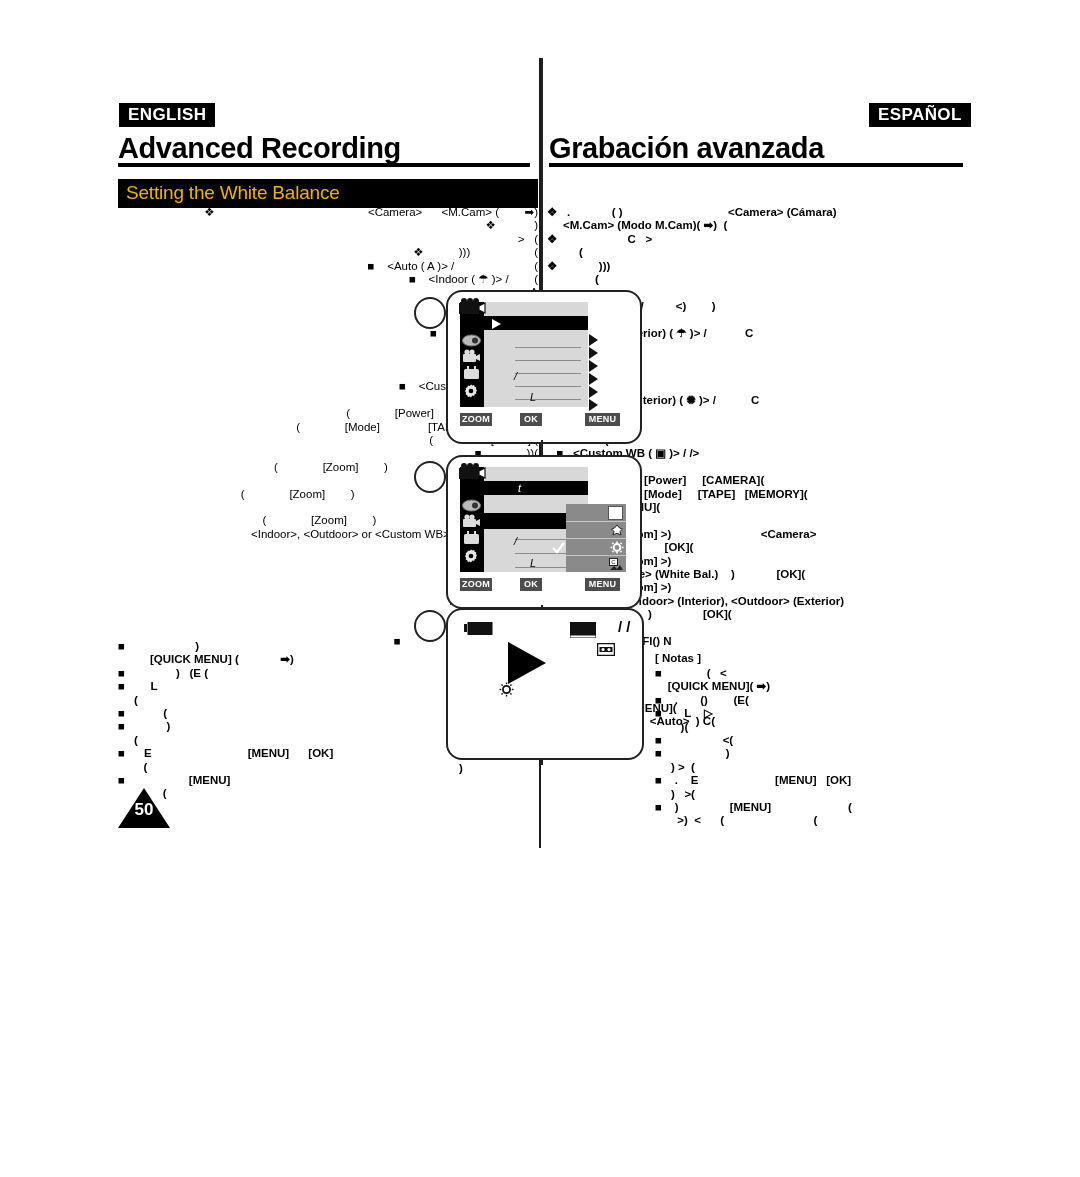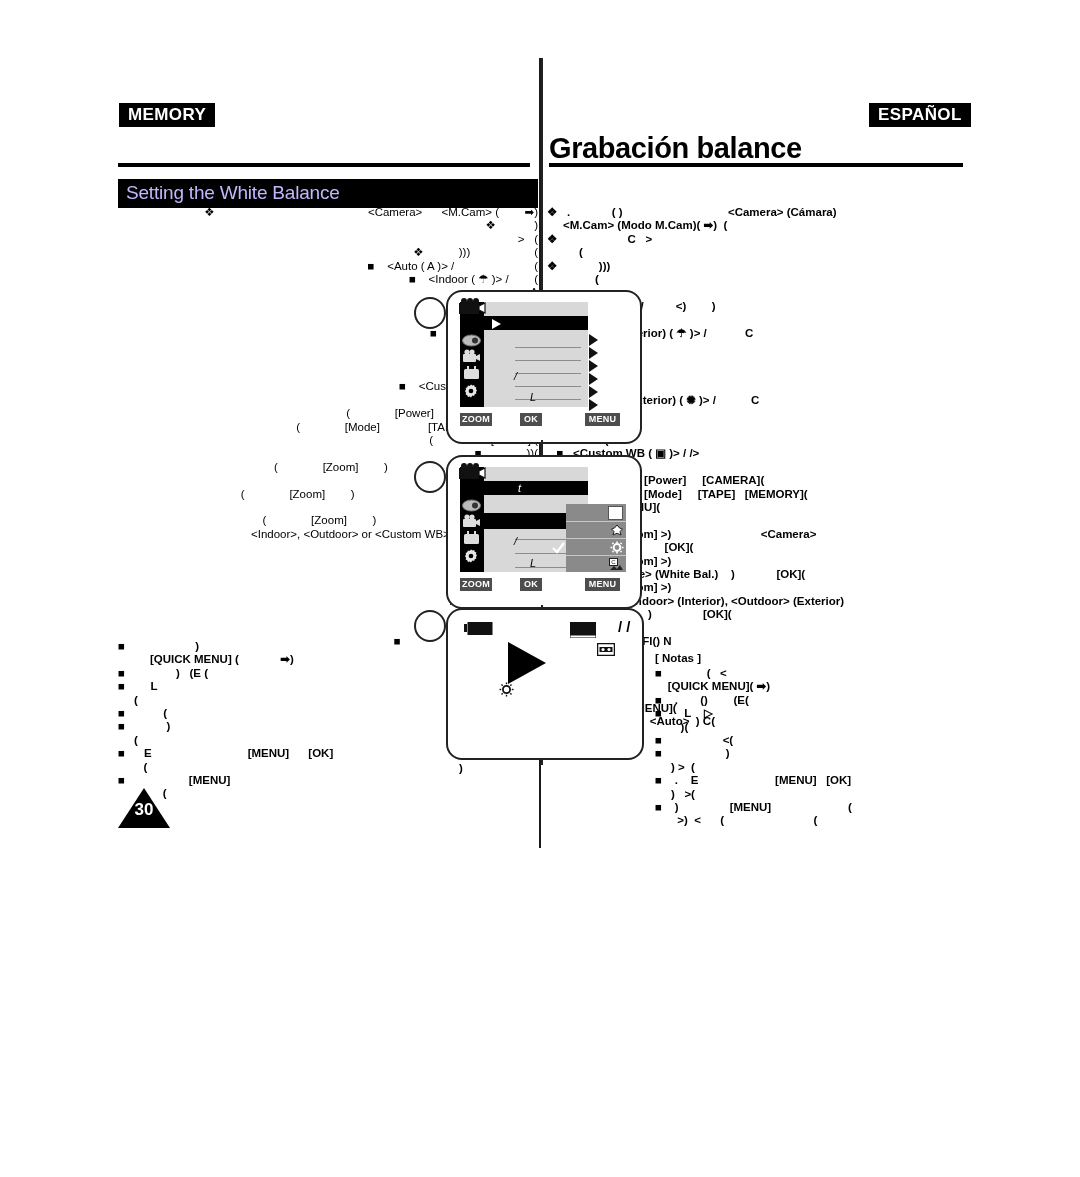--- a/index.html
+++ b/index.html
@@ -12,21 +12,21 @@
 
   
   .langtag{position:absolute;background:#000;color:#fff;font-weight:bold;
            font-size:17px;letter-spacing:.4px;padding:3px 9px 4px 9px;line-height:1;}
 
   
   .chapter{position:absolute;font-size:29px;font-weight:bold;letter-spacing:-.4px;white-space:nowrap;}
   .rule{position:absolute;background:#000;height:4px;}
 
   
-  .secbar{position:absolute;background:#000;color:#c4b5fd;font-size:19px;
+  .secbar{position:absolute;background:#000;color:#eab308;font-size:19px;
           padding:3px 0 4px 8px;line-height:1.15;letter-spacing:-.2px;}
 
   
   .col{position:absolute;font-size:11.5px;line-height:13.4px;white-space:pre;}
 
   
   .pagenum{position:absolute;width:0;height:0;border-left:26px solid transparent;
            border-right:26px solid transparent;border-bottom:40px solid #000;}
   .pagenum-txt{position:absolute;color:#fff;font-weight:bold;font-size:17px;
                width:52px;text-align:center;}
@@ -59,30 +59,31 @@
   .bigtri{position:absolute;width:0;height:0;border-top:21px solid transparent;
           border-bottom:21px solid transparent;border-left:38px solid #000;}
 </style>
 </head>
 <body>
 
 <div class="page">
 
   <div class="gutter"></div>
 
-  <div class="langtag" style="left:119px;top:103px;">MEMORY</div>
-
+  <div class="langtag" style="left:119px;top:103px;">ENGLISH</div>
+
+  <div class="chapter" style="left:118px;top:132px;">Advanced Recording</div>
 
   <div class="rule" style="left:118px;top:163px;width:412px;"></div>
 
   <div class="secbar" style="left:118px;top:179px;width:412px;">Setting the White Balance</div>
 
   <div class="langtag" style="left:869px;top:103px;">ESPAÑOL</div>
 
-  <div class="chapter" style="left:549px;top:132px;">Grabación balance</div>
+  <div class="chapter" style="left:549px;top:132px;">Grabación avanzada</div>
 
   <div class="rule" style="left:549px;top:163px;width:414px;"></div>
 
 
   <div class="col" style="left:118px;top:206px;width:420px;font-weight:normal;text-align:right;">❖                                                &lt;Camera&gt;      &lt;M.Cam&gt; (        ➡)
 ❖            )
      &gt;   (
 ❖           )))                    (
     ■    &lt;Auto ( A )&gt; /                         (
     ■    &lt;Indoor ( ☂ )&gt; /        (
@@ -177,21 +178,21 @@
         )(
 ■                   &lt;(
 ■                    )
      ) &gt;  (
 ■    .    E                        [MENU]   [OK]
      )   &gt;(
 ■    )                [MENU]                        (
        &gt;)  &lt;      (                            (</div>
 
   <div class="pagenum" style="left:118px;top:788px;"></div>
-  <div class="pagenum-txt" style="left:118px;top:800px;">30</div>
+  <div class="pagenum-txt" style="left:118px;top:800px;">50</div>
 
   <div class="stepcircle" style="left:414px;top:297px;"></div>
   <div class="lcd-conn" style="left:541px;top:58px;height:232px;"></div>
 
   <div class="lcd" style="left:446px;top:290px;width:192px;height:150px;">
 
     <div class="screen" style="left:12px;top:10px;width:128px;height:105px;"></div>
 
     <div class="sidebar-col" style="left:12px;top:10px;width:24px;height:105px;"></div>
 

